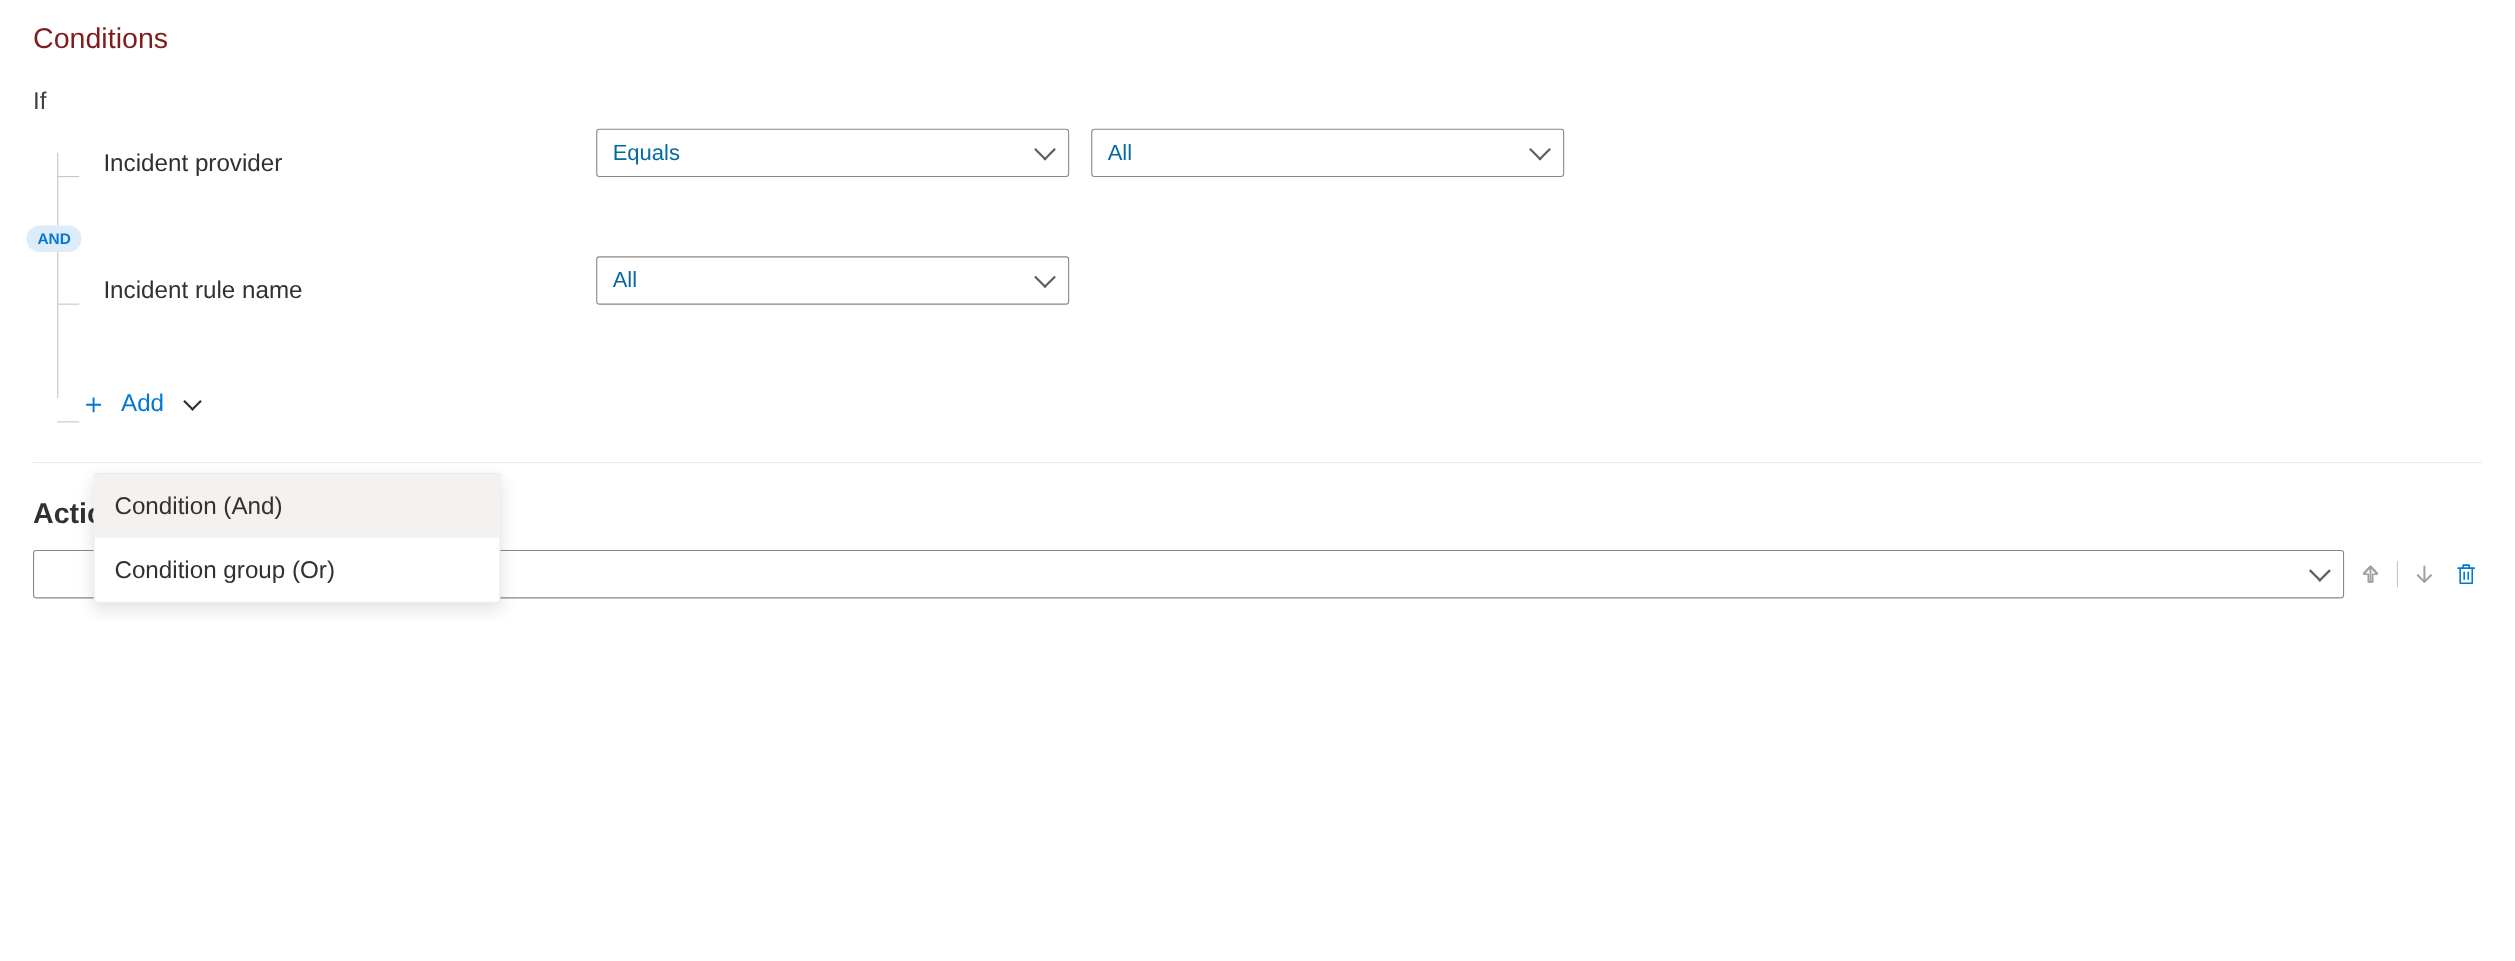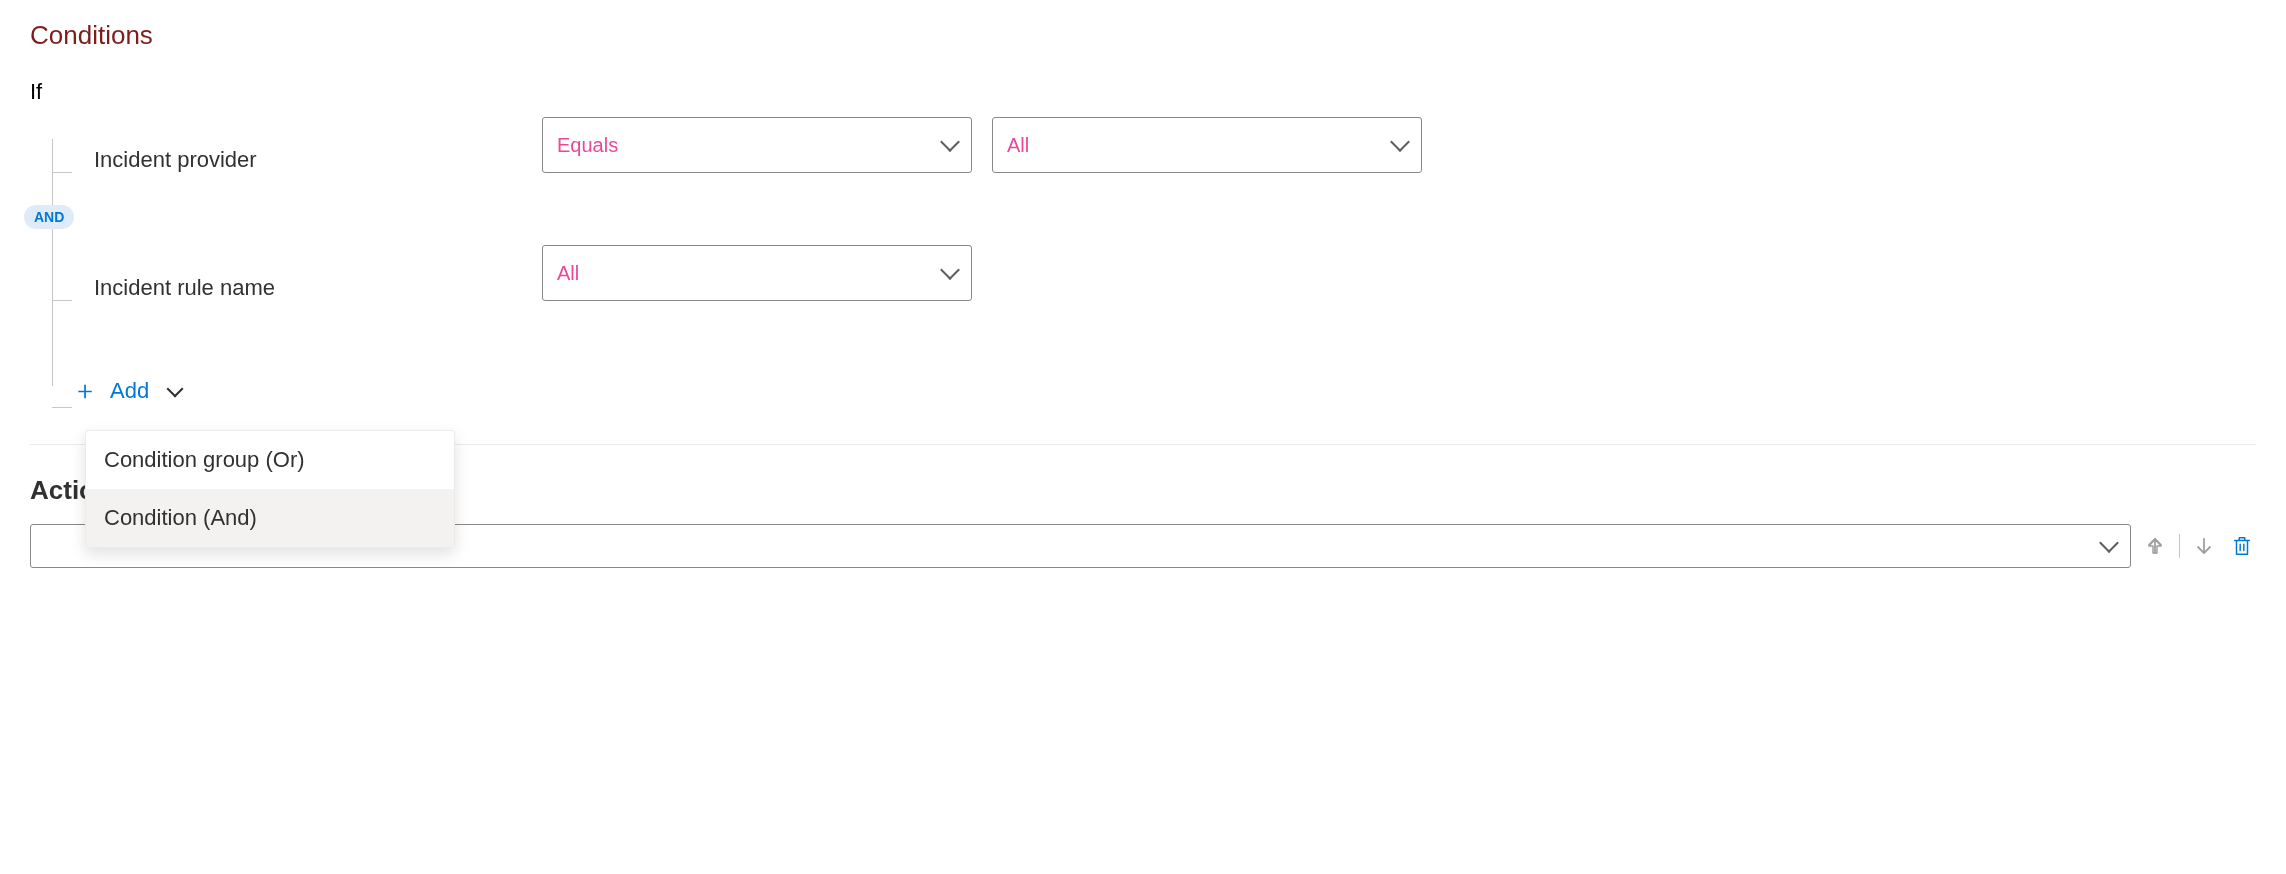--- a/index.html
+++ b/index.html
@@ -16,45 +16,45 @@
     }
     .section-title {
       font-size: 26px;
       font-weight: 400;
       margin-bottom: 28px;
       color: #7f1d1d;
     }
     .if-label {
       font-size: 22px;
       margin-bottom: 12px;
-      color: #000000;
+      color: #404040;
     }
     .condition-row {
       display: flex;
       align-items: flex-end;
       margin-bottom: 22px;
       position: relative;
     }
     .cond-label {
       width: 470px;
       font-size: 22px;
       color: #323130;
       padding-left: 22px;
     }
     .dropdown {
-      height: 56px;
+      height: 44px;
       border: 1px solid #8a8886;
       border-radius: 3px;
       background: #ffffff;
       padding: 6px 14px;
       display: flex;
       align-items: center;
       justify-content: space-between;
       font-size: 20px;
-      color: #ec4899;
+      color: #0369a1;
       cursor: pointer;
       margin-right: 20px;
     }
     .dropdown.op {
       width: 430px;
     }
     .dropdown.val {
       width: 430px;
     }
     .chevron {
@@ -235,22 +235,22 @@
       <div class="row-connector"></div>
       <div class="add-btn">
         <span class="plus-icon">＋</span>
         <span>Add</span>
         <span class="add-chevron"></span>
       </div>
     </div>
   </div>
 
   <div class="add-menu">
+    <div class="menu-item hover">Condition (And)</div>
     <div class="menu-item">Condition group (Or)</div>
-    <div class="menu-item hover">Condition (And)</div>
   </div>
 
   <hr class="divider">
 
   <h2 class="actions-title">Actions</h2>
 
   <div class="actions-row">
     <div class="actions-dropdown">
       <span></span>
       <span class="chevron"></span>

